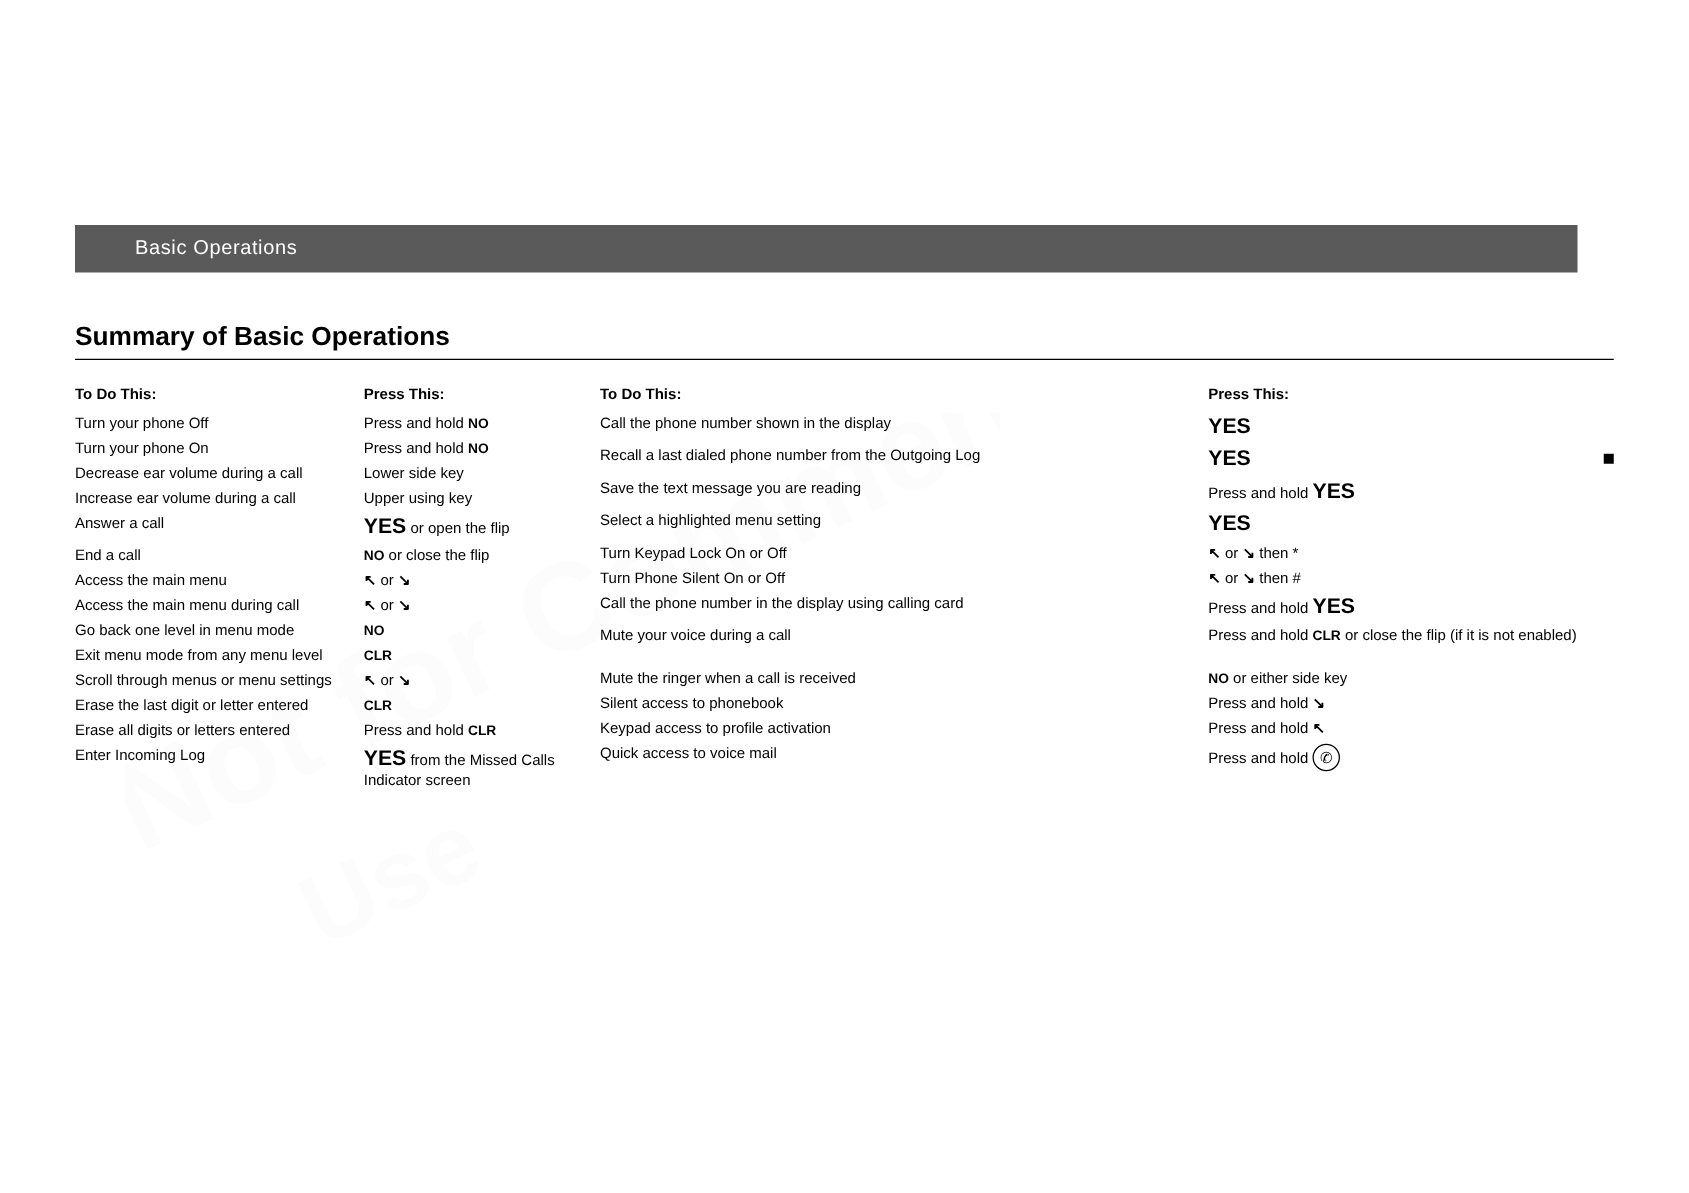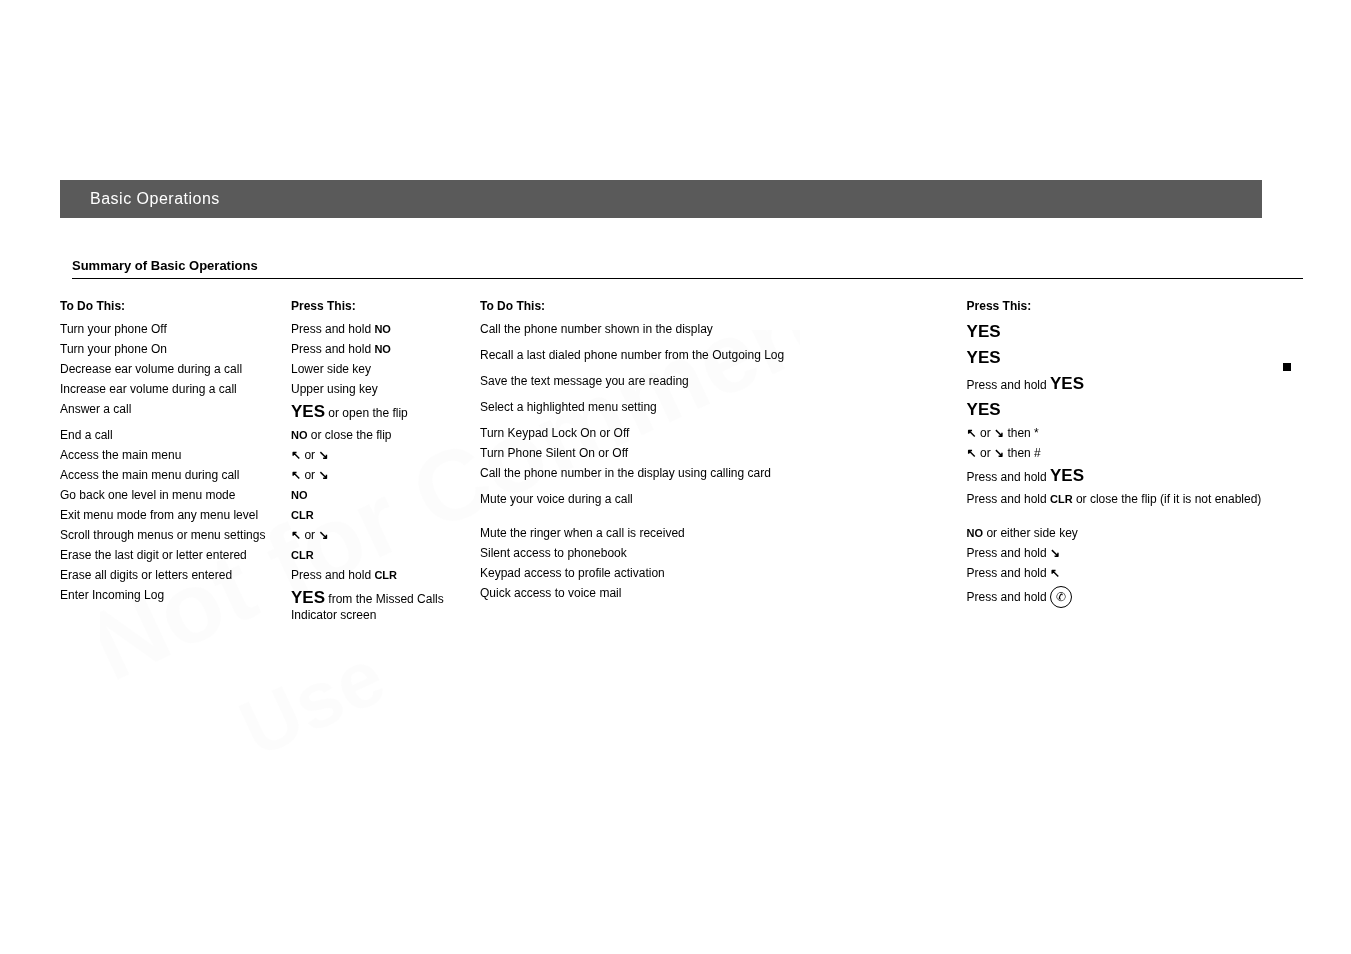--- a/index.html
+++ b/index.html
@@ -21,37 +21,37 @@
       background: #fff;
     }
 
     
     .header-bar {
       background: #5a5a5a;
       color: #fff;
       font-family: Arial, sans-serif;
       font-size: 16px;
       font-weight: normal;
-      padding: 10px 30px 10px 30px;
+      padding: 10px 30px 10px 48px;
       margin: 180px 89px 0 60px;
       letter-spacing: 0.5px;
     }
 
     
     .content {
       margin: 0 60px;
       padding: 20px 0;
     }
 
     
     .section-title {
       font-family: Arial, sans-serif;
-      font-size: 13px;
+      font-size: 21px;
       font-weight: bold;
-      margin: 20px 0 8px 12px;
+      margin: 20px 0 8px 0;
       border-bottom: 1.5px solid #000;
       padding-bottom: 5px;
       display: inline-block;
       width: 100%;
     }
 
     
     .two-col {
       display: flex;
       margin-top: 10px;

